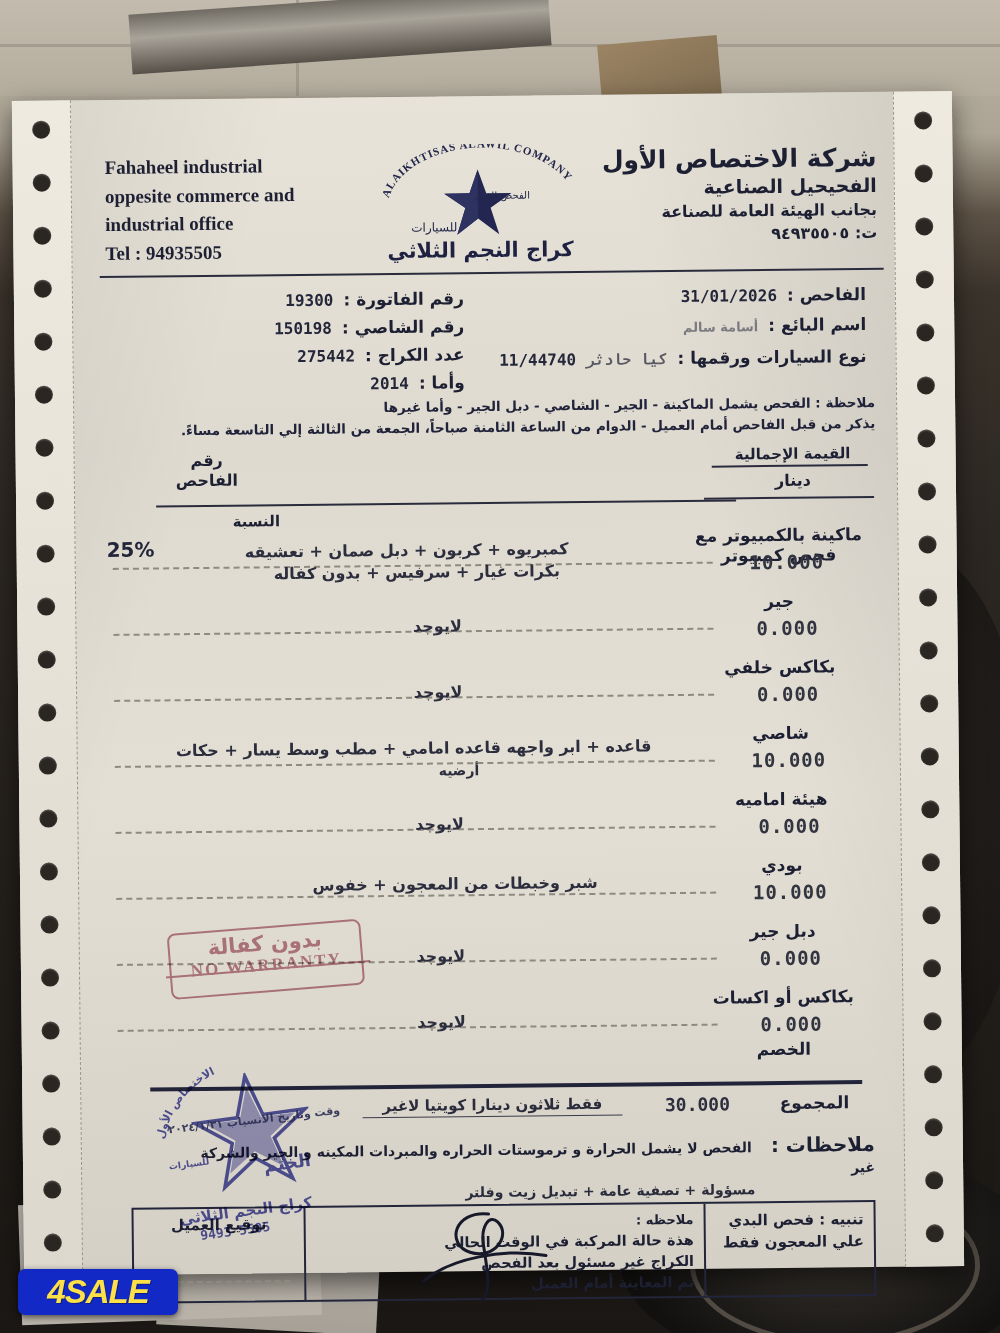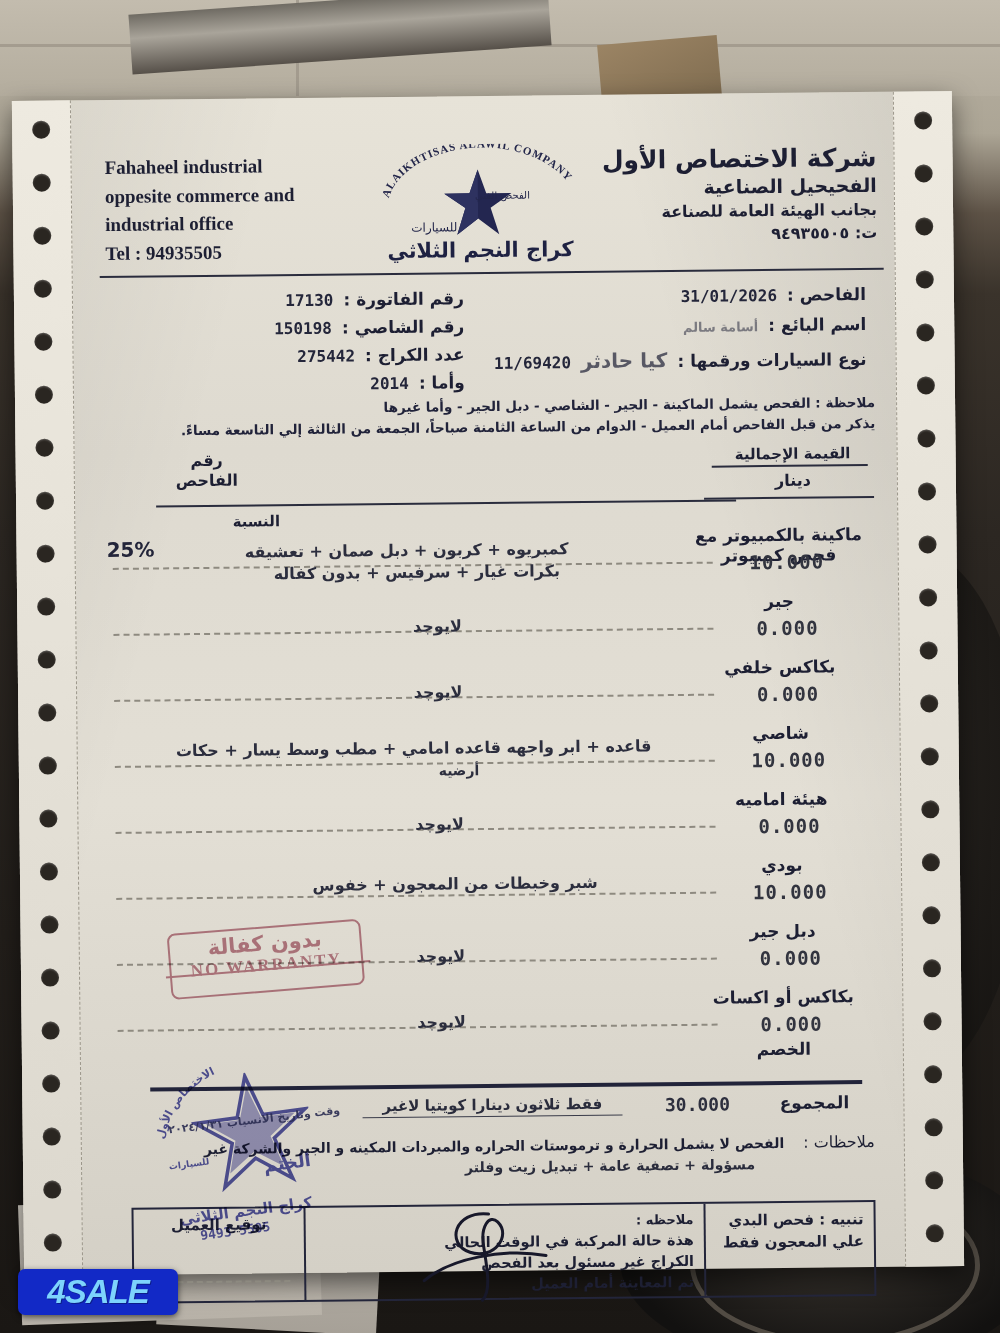--- a/index.html
+++ b/index.html
@@ -116,21 +116,21 @@
   #thick-rule{position:absolute;left:58px;top:930px;width:712px;height:3.5px;background:#22243a;}
   #total-label{position:absolute;right:18px;top:946px;width:120px;text-align:center;direction:rtl;
     font-size:17px;font-weight:bold;color:#1d1f33;}
   #total-val{position:absolute;right:140px;top:946px;width:110px;text-align:center;
     font-family:"DejaVu Sans Mono",monospace;font-size:18px;font-weight:bold;color:#2d2f3e;}
   #total-words{position:absolute;right:270px;top:946px;width:260px;text-align:center;direction:rtl;
     font-size:15px;font-weight:bold;color:#2a2c3c;border-bottom:1.5px solid #3a3c4a;padding-bottom:2px;}
 
   #notes{position:absolute;right:18px;top:986px;width:700px;direction:rtl;text-align:right;
     color:#1d1f33;}
-  #notes .ttl{font-size:16px;font-weight:normal;}
+  #notes .ttl{font-size:20px;font-weight:bold;}
   #notes .bd{font-size:14px;font-weight:bold;line-height:1.5;}
 
   
   #boxes{position:absolute;left:38px;top:1068px;width:740px;height:92px;
     border:2.5px solid #23253a;display:flex;direction:rtl;}
   .bx{border-left:2.5px solid #23253a;padding:7px 10px;direction:rtl;text-align:right;
     color:#1d1f33;box-sizing:border-box;}
   .bx:last-child{border-left:none;}
   #bx-warn{width:170px;font-size:15px;font-weight:bold;line-height:1.45;}
   #bx-note{width:400px;font-size:14.5px;font-weight:bold;line-height:1.45;}
@@ -158,21 +158,21 @@
     color:#2b2d52;direction:rtl;transform:rotate(-6deg);opacity:.9;}
 
   
   #cust-sign{position:absolute;left:300px;top:1062px;width:170px;height:110px;}
 
   
   #wm{position:absolute;left:18px;bottom:18px;width:160px;height:46px;border-radius:7px;
     background:#1229c6;display:flex;align-items:center;justify-content:center;
     box-shadow:0 2px 6px rgba(0,0,0,.6);}
   #wm span{font-family:"Liberation Sans",sans-serif;font-weight:bold;font-style:italic;
-    font-size:33px;color:#7dd3fc;letter-spacing:-1px;
+    font-size:33px;color:#fde047;letter-spacing:-1px;
     text-shadow:1px 1px 0 #0c1d8a;}
 </style>
 </head>
 <body>
 
 <div id="backdrop">
   <div id="tile1"></div>
   <div id="tile-grout"></div>
   <div id="tile-grout2"></div>
   <div id="metal-rail"></div>
@@ -227,21 +227,21 @@
         <div class="l4">ت: ٩٤٩٣٥٥٠٥</div>
       </div>
     </div>
 
     <div class="hrule" style="left:16px;top:176px;width:784px;"></div>
 
     <div id="meta">
 
       <div class="meta-row" style="right:420px;top:4px;">
         <span>رقم الفاتورة :</span>
-        <span class="meta-val">17130</span>
+        <span class="meta-val">19300</span>
       </div>
       <div class="meta-row" style="right:420px;top:32px;">
         <span>رقم الشاصي :</span>
         <span class="meta-val">150198</span>
       </div>
       <div class="meta-row" style="right:420px;top:60px;">
         <span>عدد الكراج :</span>
         <span class="meta-val">275442</span>
       </div>
       <div class="meta-row" style="right:420px;top:88px;">
@@ -252,22 +252,22 @@
       <div class="meta-row" style="right:18px;top:4px;">
         <span>الفاحص :</span>
         <span class="meta-val">31/01/2026</span>
       </div>
       <div class="meta-row" style="right:18px;top:34px;">
         <span>اسم البائع :</span>
         <span class="hand" style="font-size:13px;opacity:.55;">أسامة سالم</span>
       </div>
       <div class="meta-row" style="right:18px;top:66px;">
         <span>نوع السيارات ورقمها :</span>
-        <span class="hand" style="font-size:20px;opacity:.75;">كيا حادثر</span>
-        <span class="meta-val">11/69420</span>
+        <span class="hand" style="font-size:15px;opacity:.75;font-family:Liberation Mono, monospace;">كيا حادثر</span>
+        <span class="meta-val">11/44740</span>
       </div>
     </div>
 
     <div id="note-lines">
       <div>ملاحظة : الفحص يشمل الماكينة - الجير - الشاصي - دبل الجير -  وأما غيرها</div>
       <div>يذكر من قبل الفاحص أمام العميل - الدوام من الساعة الثامنة صباحاً، الجمعة من الثالثة إلي التاسعة مساءً.</div>
     </div>
 
     <div id="th-total">القيمة الإجمالية</div>
     <div class="hrule" style="right:18px;top:372px;width:156px;"></div>

